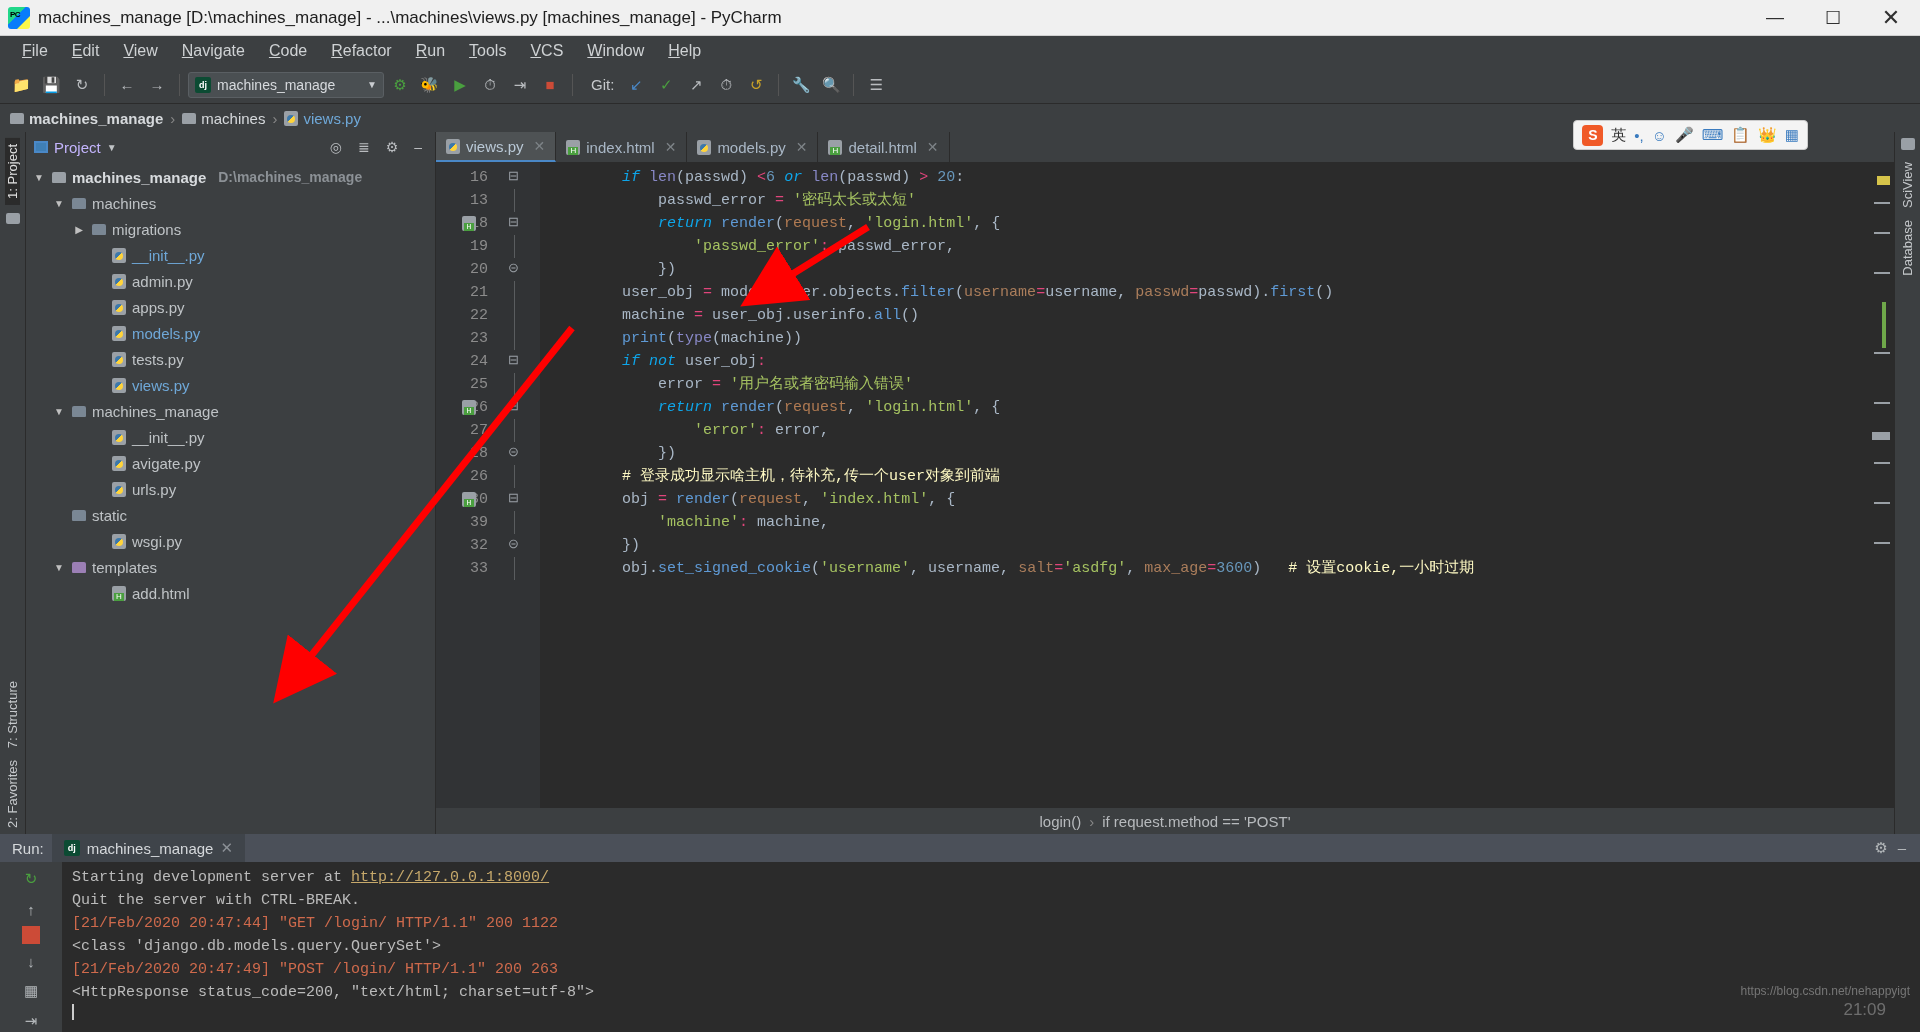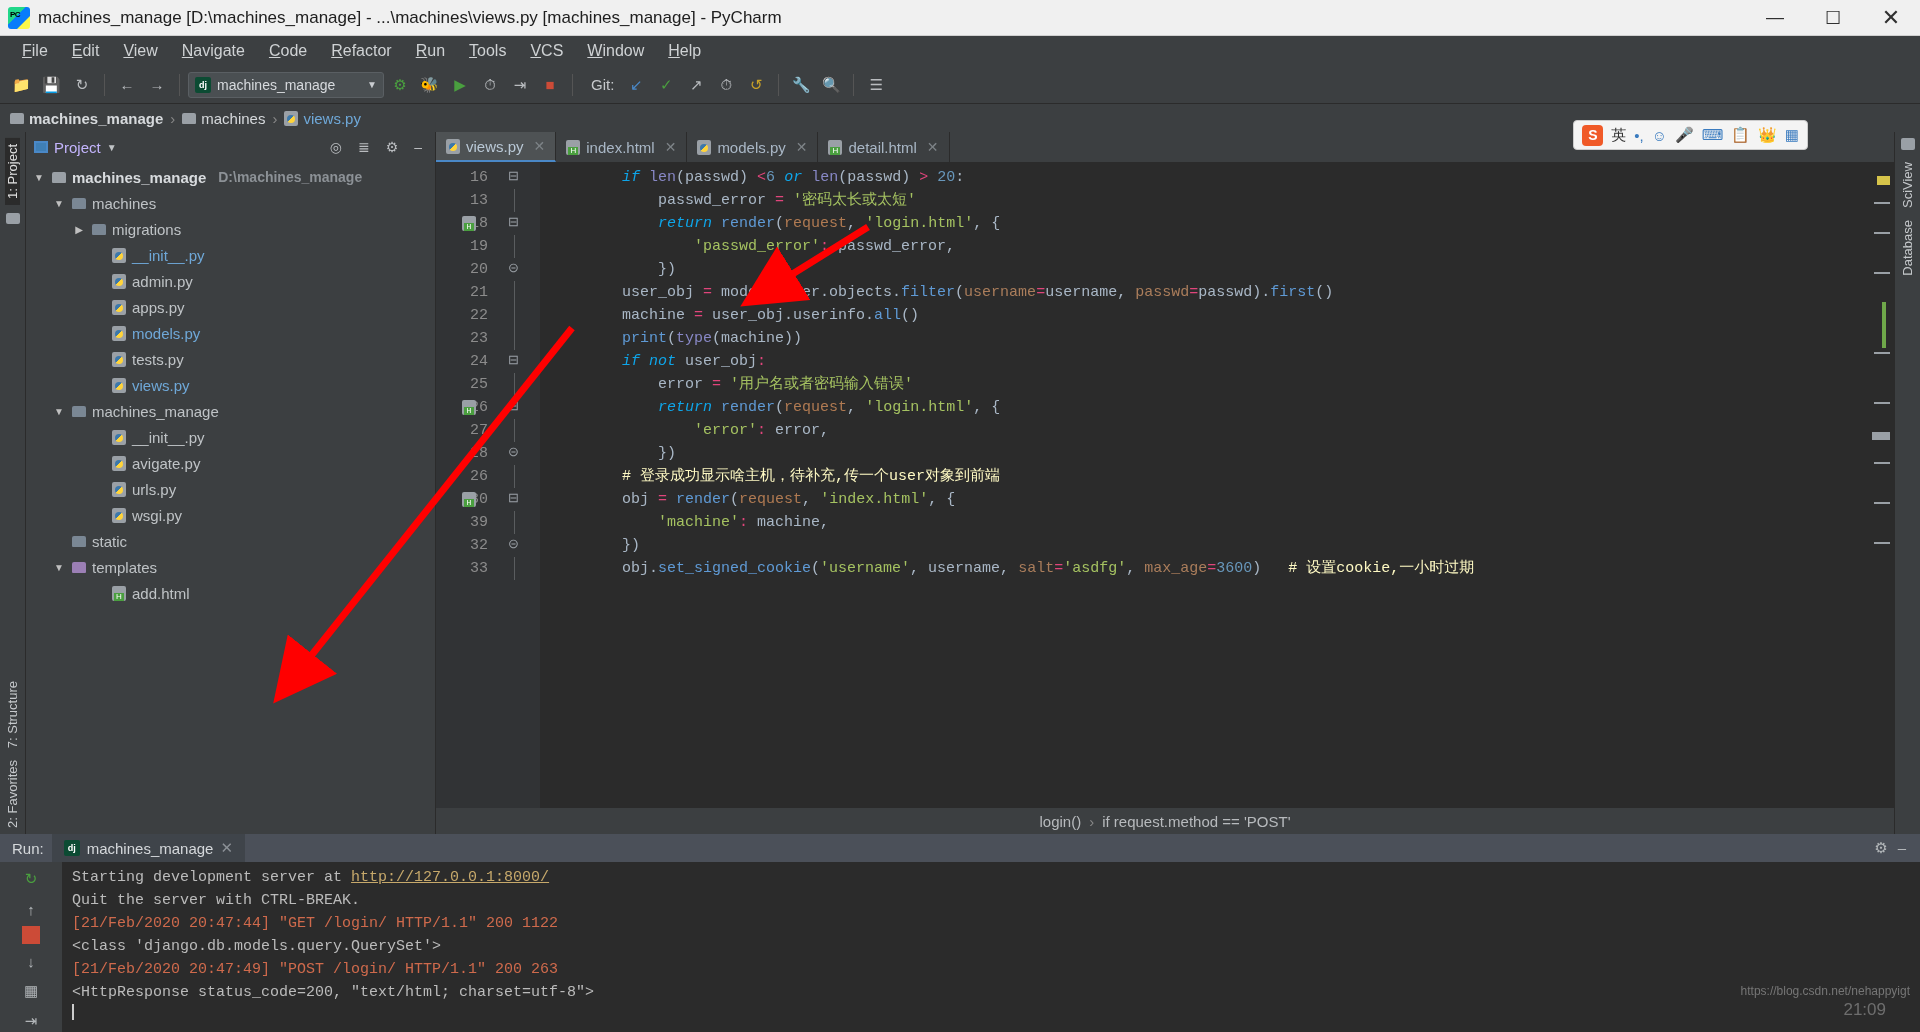--- a/index.html
+++ b/index.html
@@ -301,29 +301,29 @@
         <div class="tree-row" style="padding-left: 66px;">
           <span class="arrow"></span>
           <span class="py-ico"></span>
           <span>avigate.py</span>
         </div>
         <div class="tree-row" style="padding-left: 66px;">
           <span class="arrow"></span>
           <span class="py-ico"></span>
           <span>urls.py</span>
         </div>
-        <div class="tree-row" style="padding-left: 66px;">
-          <span class="arrow"></span>
-          <span class="py-ico"></span>
-          <span>wsgi.py</span>
-        </div>
         <div class="tree-row" style="padding-left: 26px;">
           <span class="arrow"></span>
           <span class="folder-ico blue"></span>
           <span>static</span>
+        </div>
+        <div class="tree-row" style="padding-left: 66px;">
+          <span class="arrow"></span>
+          <span class="py-ico"></span>
+          <span>wsgi.py</span>
         </div>
         <div class="tree-row" style="padding-left: 26px;">
           <span class="arrow">▼</span>
           <span class="folder-ico purple"></span>
           <span>templates</span>
         </div>
         <div class="tree-row" style="padding-left: 66px;">
           <span class="arrow"></span>
           <span class="html-ico"></span>
           <span>add.html</span>

